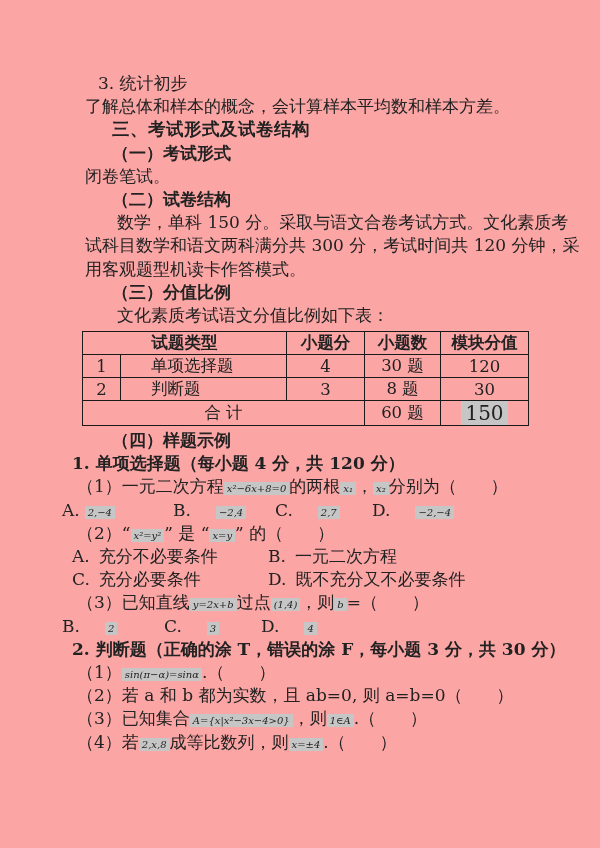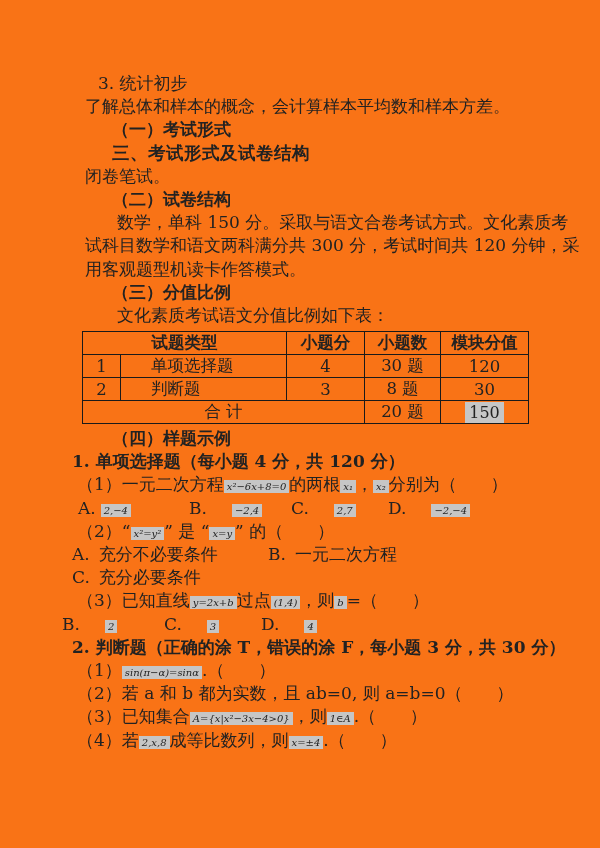--- a/index.html
+++ b/index.html
@@ -1,20 +1,20 @@
 <!DOCTYPE html>
 <html><head>
 <meta charset="utf-8">
 <style>
   html, body { margin: 0; padding: 0; background: #ffffff; }
   .page {
     position: relative;
     width: 600px;
     height: 848px;
-    background: #f97316;
+    background: #fca5a5;
     box-sizing: border-box;
     padding: 72px 52px 0 62px;
     font-family: "DejaVu Serif", "Liberation Serif", serif;
     color: #222222;
     font-size: 17px;
     overflow: hidden;
   }
   .line {
     line-height: 23.2px;
     height: 23.2px;
@@ -34,21 +34,21 @@
   .indent-e { padding-left: 10px; }  
   .indent-f { padding-left: 15px; }  
 
   .seg-m, .hl-cell {
     background: #c6c6c6;
     font-style: italic;
     font-size: 10px;
     padding: 1px 3px;
     font-family: "DejaVu Serif", "Liberation Serif", serif;
   }
-  .hl-cell { font-style: normal; font-size: 16px; padding: 1px 4px; }
+  .hl-cell { font-style: normal; font-size: 20px; padding: 1px 4px; }
 
   .score-table {
     border-collapse: collapse;
     table-layout: fixed;
     width: 446px;
     margin: 4px 0 3px 20px;
     font-size: 16.5px;
   }
   .score-table td {
     border: 1px solid #1a1a1a;
@@ -61,38 +61,38 @@
   .score-table .th { font-weight: bold; }
   .score-table .c-type { text-align: left; padding-left: 30px; }
 
   .opt-row {
     line-height: 23.2px;
     height: 23.2px;
     white-space: nowrap;
     display: flex;
     align-items: baseline;
   }
-  .opt-row .w1 { width: 111px; margin-left: 16px; }
+  .opt-row .w1 { width: 111px; }
   .opt-row .w2 { width: 102px; }
   .opt-row .w3 { width: 97px; }
   .opt-row .wtxt { width: 196px; }
   .opt-row.txt { padding-left: 10px; }
   .opt .ml { margin-left: 5px; }
   .opt .mlt { margin-left: 25px; }
   .opt { display: inline-block; }
 </style>
 </head>
 <body>
 
 <div class="page">
 
   <div class="line indent-a">3. 统计初步</div>
   <div class="line indent-b">了解总体和样本的概念，会计算样本平均数和样本方差。</div>
+  <div class="line indent-c h-main">三、考试形式及试卷结构</div>
   <div class="line indent-c h-sub">（一）考试形式</div>
-  <div class="line indent-c h-main">三、考试形式及试卷结构</div>
   <div class="line indent-b">闭卷笔试。</div>
   <div class="line indent-c h-sub">（二）试卷结构</div>
   <div class="line indent-d">数学，单科 150 分。采取与语文合卷考试方式。文化素质考</div>
   <div class="line indent-b">试科目数学和语文两科满分共 300 分，考试时间共 120 分钟，采</div>
   <div class="line indent-b">用客观题型机读卡作答模式。</div>
   <div class="line indent-c h-sub">（三）分值比例</div>
   <div class="line indent-d">文化素质考试语文分值比例如下表：</div>
 
   <table class="score-table">
     <colgroup>
@@ -118,21 +118,21 @@
     </tr>
     <tr>
       <td>2</td>
       <td class="c-type">判断题</td>
       <td>3</td>
       <td>8 题</td>
       <td>30</td>
     </tr>
     <tr>
       <td colspan="3">合 计</td>
-      <td>20 题</td>
+      <td>60 题</td>
       <td><span class="hl-cell">150</span></td>
     </tr>
   </tbody>
     </table>
 
   <div class="line indent-c h-sub">（四）样题示例</div>
   <div class="line indent-e h-sub">1. 单项选择题（每小题 4 分，共 120 分）</div>
 
   <div class="line indent-f"><span class="seg-t">（1）一元二次方程</span><span class="seg-m">x²−6x+8=0</span><span class="seg-t">的两根</span><span class="seg-m">x₁</span><span class="seg-t">，</span><span class="seg-m">x₂</span><span class="seg-t">分别为（　　）</span></div>
   <div class="opt-row">
@@ -142,20 +142,21 @@
     <span class="opt"><span>D.</span><span class="seg-m mlt">−2,−4</span></span>
   </div>
 
   <div class="line indent-f"><span class="seg-t">（2）“</span><span class="seg-m">x²=y²</span><span class="seg-t">” 是 “</span><span class="seg-m">x=y</span><span class="seg-t">” 的（　　）</span></div>
   <div class="opt-row txt">
     <span class="opt wtxt"><span>A.</span><span class="mlt opt-txt" style="margin-left:9px">充分不必要条件</span></span>
     <span class="opt"><span>B.</span><span style="margin-left:9px">一元二次方程</span></span>
   </div>
   <div class="opt-row txt">
     <span class="opt wtxt"><span>C.</span><span style="margin-left:9px">充分必要条件</span></span>
+    <span class="opt"><span>D.</span><span style="margin-left:9px">既不充分又不必要条件</span></span>
   </div>
 
   <div class="line indent-f"><span class="seg-t">（3）已知直线</span><span class="seg-m">y=2x+b</span><span class="seg-t">过点</span><span class="seg-m">(1,4)</span><span class="seg-t">，则</span><span class="seg-m">b</span><span class="seg-t">=（　　）</span></div>
   <div class="opt-row">
     <span class="opt w2"><span>B.</span><span class="seg-m mlt">2</span></span>
     <span class="opt w3"><span>C.</span><span class="seg-m mlt">3</span></span>
     <span class="opt"><span>D.</span><span class="seg-m mlt">4</span></span>
   </div>
 
   <div class="line indent-e h-sub">2. 判断题（正确的涂 T，错误的涂 F，每小题 3 分，共 30 分）</div>

